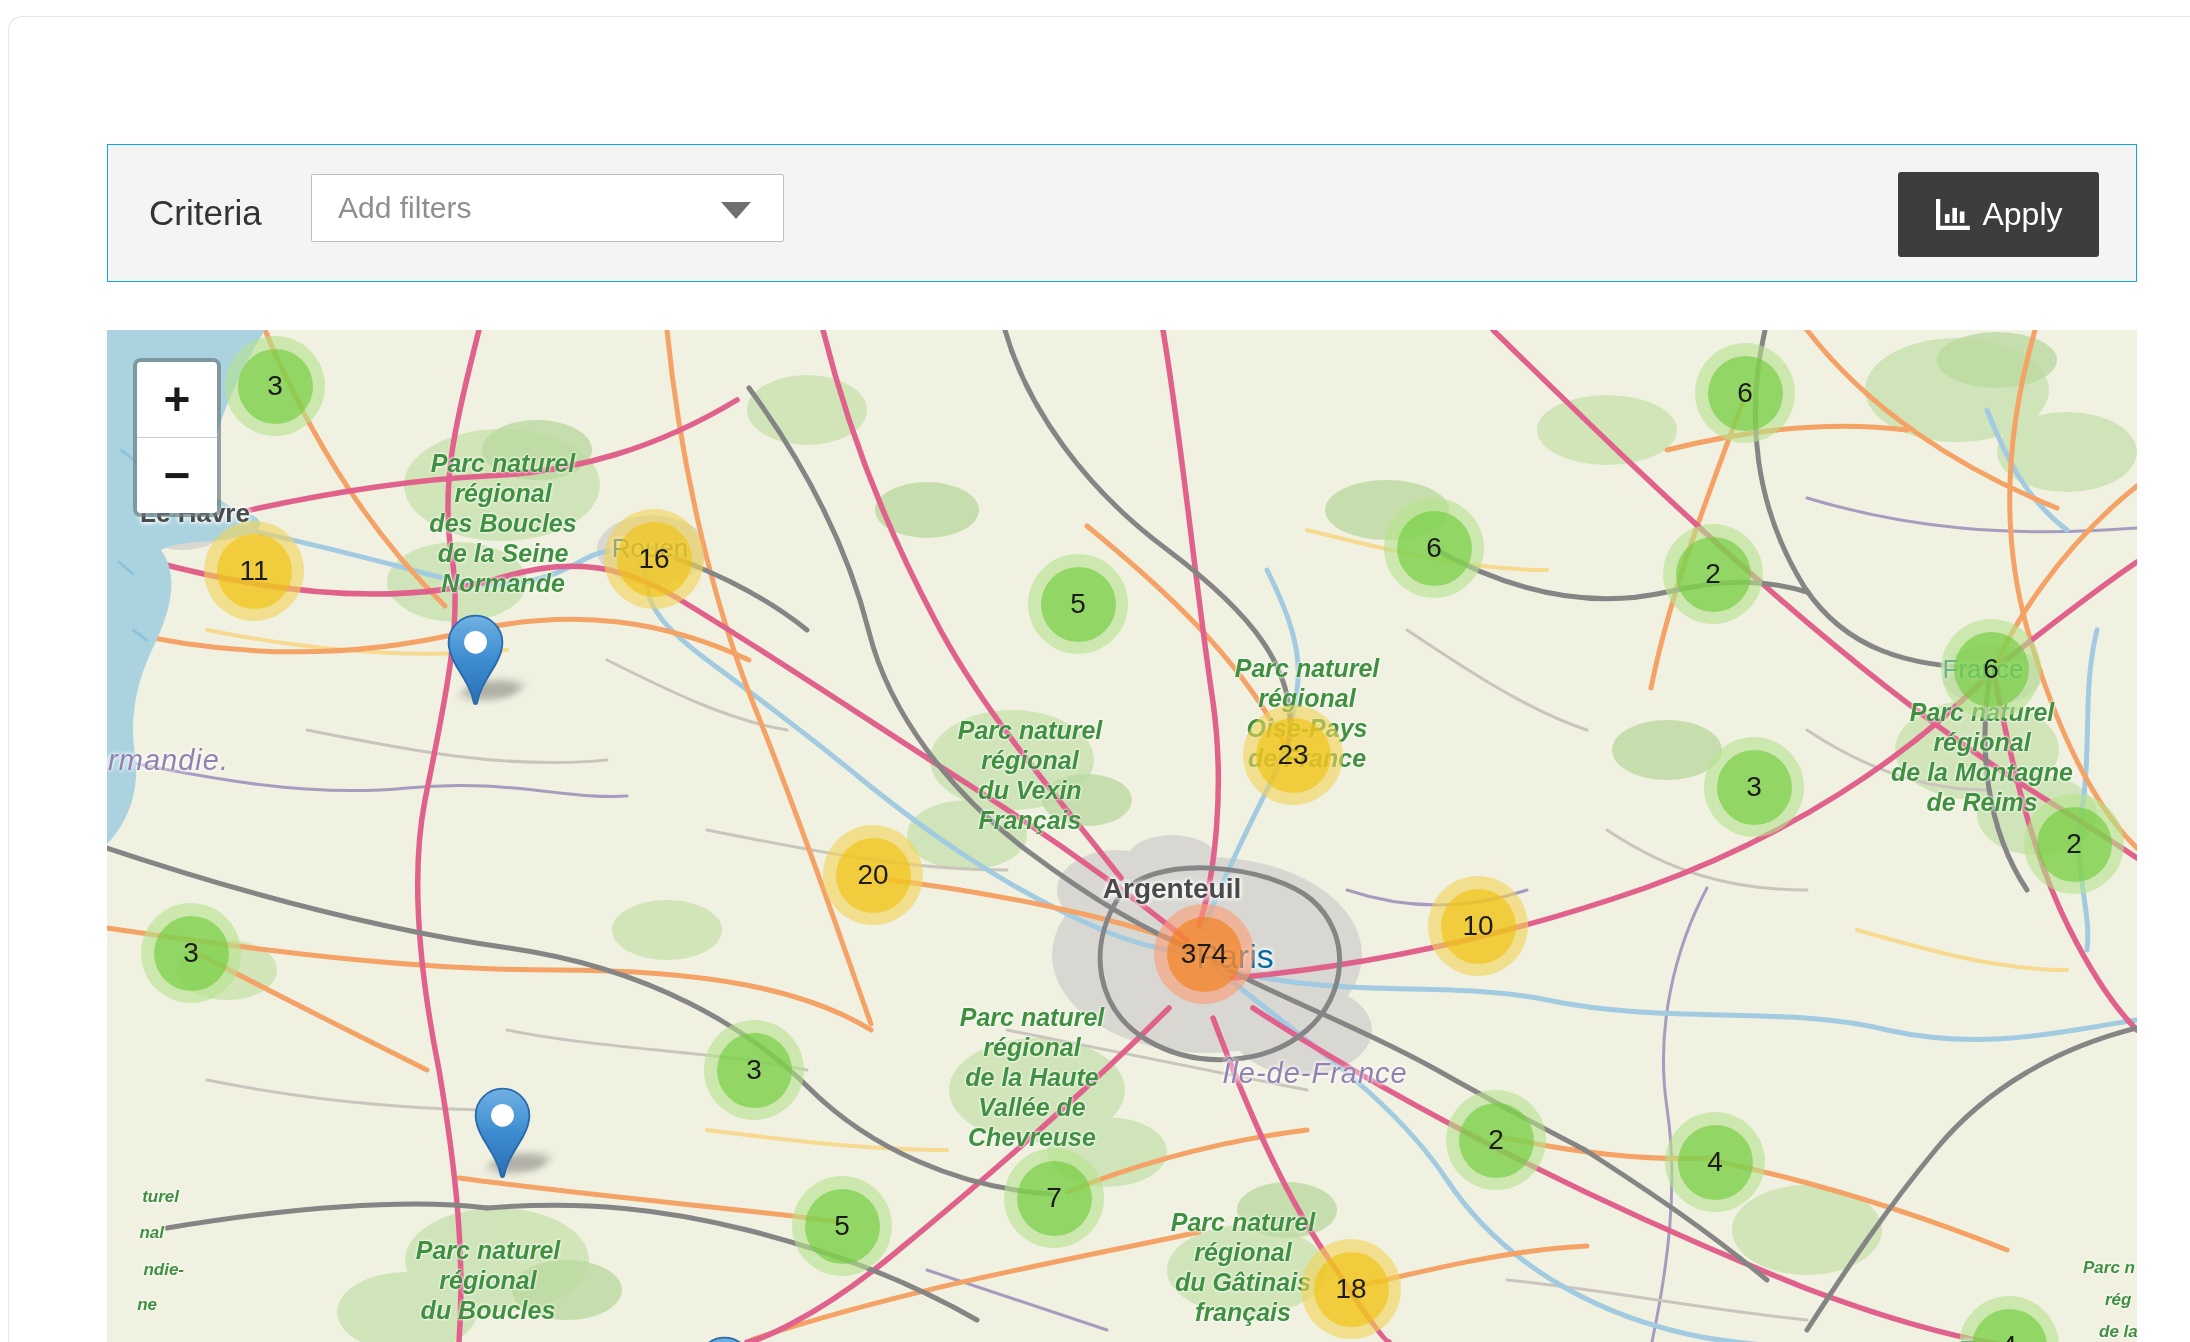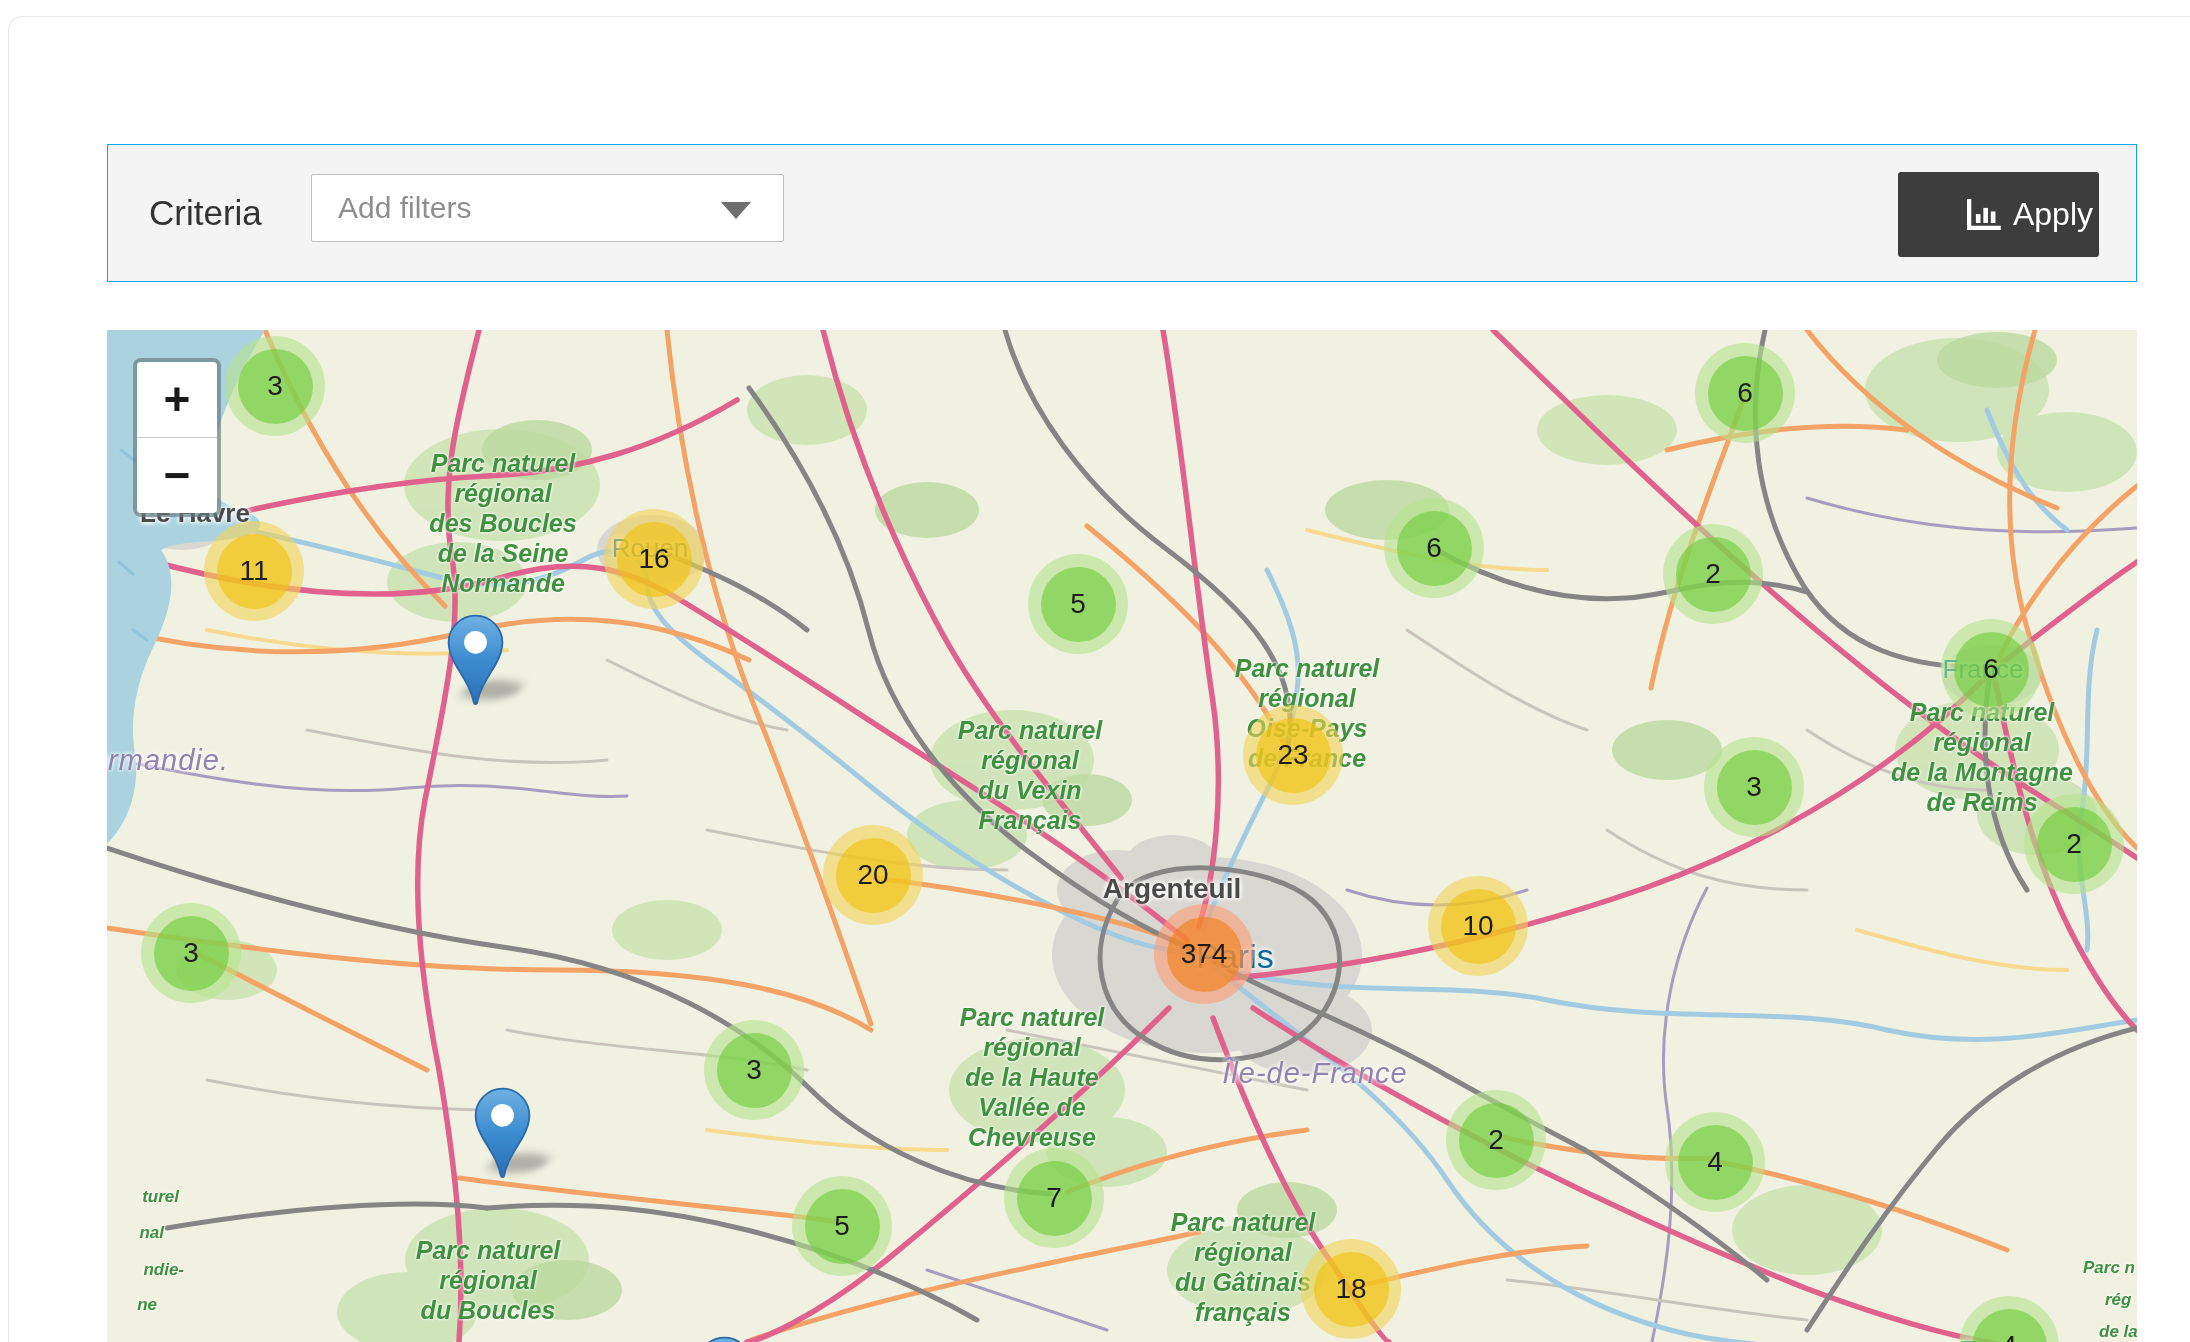--- a/index.html
+++ b/index.html
@@ -14,21 +14,21 @@
     font-size:35px;color:#333;}
   .filter-select{position:absolute;left:203px;top:29px;width:473px;height:68px;background:#fff;
     border:1px solid #bfbfbf;border-radius:2px;box-sizing:border-box;cursor:pointer;}
   .filter-select .placeholder{position:absolute;left:26px;top:50%;transform:translateY(-50%);
     font-size:30px;color:#8f8f8f;}
   .filter-select .caret{position:absolute;right:32px;top:50%;transform:translateY(-35%);
     width:0;height:0;border-left:15px solid transparent;border-right:15px solid transparent;
     border-top:17px solid #6f6f6f;}
   .apply-btn{position:absolute;right:37px;top:27px;width:201px;height:85px;background:#3d3d3d;
     border:none;border-radius:3px;color:#fff;font-size:32px;font-family:"Liberation Sans",sans-serif;
-    display:flex;align-items:center;justify-content:flex-end;gap:12px;cursor:pointer;}
+    display:flex;align-items:center;justify-content:center;gap:12px;cursor:pointer;}
   .apply-btn svg{display:block;}
 
   
   .map{position:absolute;left:107px;top:330px;width:2030px;height:1012px;overflow:hidden;
     background:#f1f1e2;}
   .basemap{position:absolute;left:0;top:0;z-index:0;}
   .map-labels{position:absolute;left:0;top:0;width:100%;height:100%;z-index:1;pointer-events:none;}
   .markers{position:absolute;left:0;top:0;width:100%;height:100%;z-index:2;}
 
   .map-city{position:absolute;transform:translate(-50%,-50%);font-weight:bold;color:#4a4a4a;

